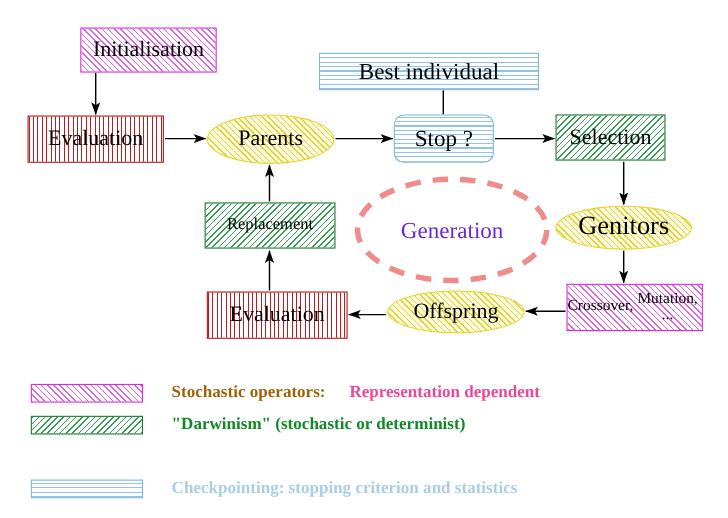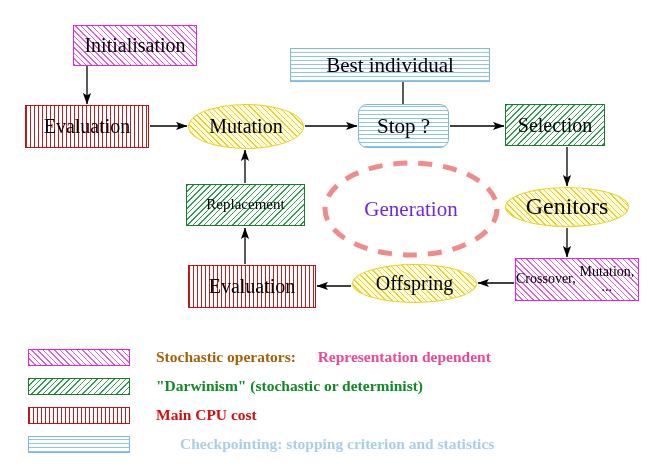--- a/index.html
+++ b/index.html
@@ -92,21 +92,21 @@
 
 <div class="node p-magenta" style="left:25px;top:25px;width:124px;height:41px;font-size:20px;margin-left:48px;">
   <span>Initialisation</span>
 </div>
 
 <div class="node p-red" style="left:25px;top:105px;width:124px;height:43px;font-size:20px;">
   <span>Evaluation</span>
 </div>
 
 <div class="node p-yellow ellipse" style="left:188px;top:104px;width:116px;height:45px;font-size:20px;">
-  <span>Mutation</span>
+  <span>Parents</span>
 </div>
 
 <div class="node p-blue" style="left:290px;top:33px;width:200px;height:34px;font-size:21px;margin-top:15px;">
   <span>Best individual</span>
 </div>
 
 <div class="node p-blue rounded" style="left:358px;top:104px;width:91px;height:44px;font-size:21px;">
   <span>Stop ?</span>
 </div>
 
@@ -150,27 +150,21 @@
     </div>
   </div>
 
   <div class="leg-row" style="top:37px;">
     <div class="swatch p-green"></div>
     <div class="leg-text">
       <span class="t-green">"Darwinism" (stochastic or determinist)</span>
     </div>
   </div>
 
-  <div class="leg-row" style="top:66px;">
-    <div class="swatch p-red"></div>
-    <div class="leg-text">
-      <span class="t-red">Main CPU cost</span>
-    </div>
-  </div>
 
-  <div class="leg-row" style="top:95px;gap:24px;">
+  <div class="leg-row" style="top:95px;">
     <div class="swatch p-blue"></div>
     <div class="leg-text">
       <span class="t-blue">Checkpointing: stopping criterion and statistics</span>
     </div>
   </div>
 
 </div>
 
 </body></html>

